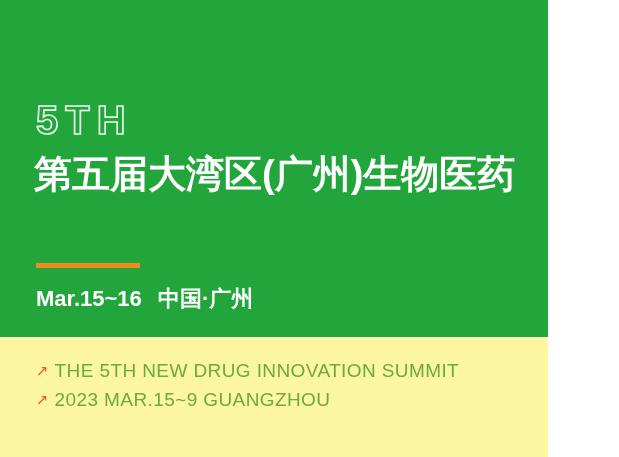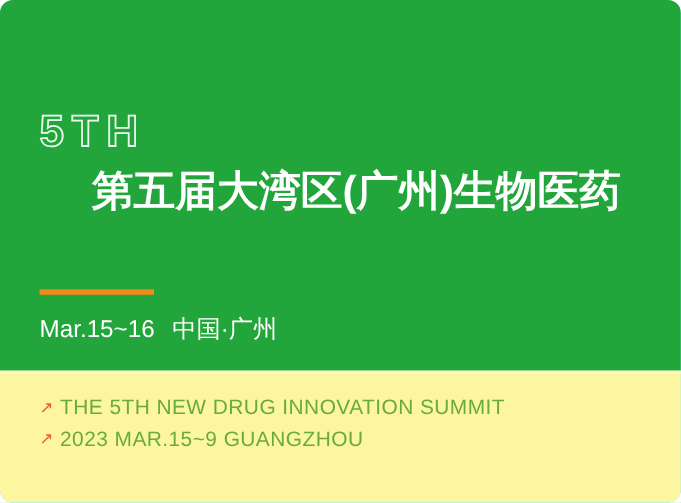--- a/index.html
+++ b/index.html
@@ -2,26 +2,25 @@
 <html><head>
 <meta charset="utf-8">
 <style>
   html, body {
     margin: 0;
     padding: 0;
     background: #ffffff;
   }
   #poster {
     position: relative;
-    width: 619px;
+    width: 548px;
     height: 457px;
     overflow: hidden;
     font-family: "Liberation Sans", "DejaVu Sans", sans-serif;
-    background: #5eead4;
-    border-radius: 12px;
+    background: #737373;
   }
 
   
   .green-panel {
     position: absolute;
     left: 0;
     top: 0;
     width: 619px;
     height: 337px;
     background: #22a63c;
@@ -50,41 +49,40 @@
     width: 580px;
     color: #ffffff;
     font-size: 38px;
     font-weight: bold;
     line-height: 45px;
     letter-spacing: 0px;
     white-space: nowrap;
   }
   .main-title .title-line {
     display: block;
-    text-align: center;
   }
 
   
   .accent-rule {
     position: absolute;
     left: 36px;
     top: 263px;
     width: 104px;
     height: 5px;
     background: #f08a1c;
   }
 
   
   .date-line {
     position: absolute;
     left: 36px;
     top: 286px;
     color: #ffffff;
     font-size: 22px;
-    font-weight: normal;
+    font-weight: bold;
     line-height: 26px;
     white-space: nowrap;
     text-align: right;
   }
   .date-line .dl-loc {
     margin-left: 10px;
   }
 
   
   .yellow-band {

